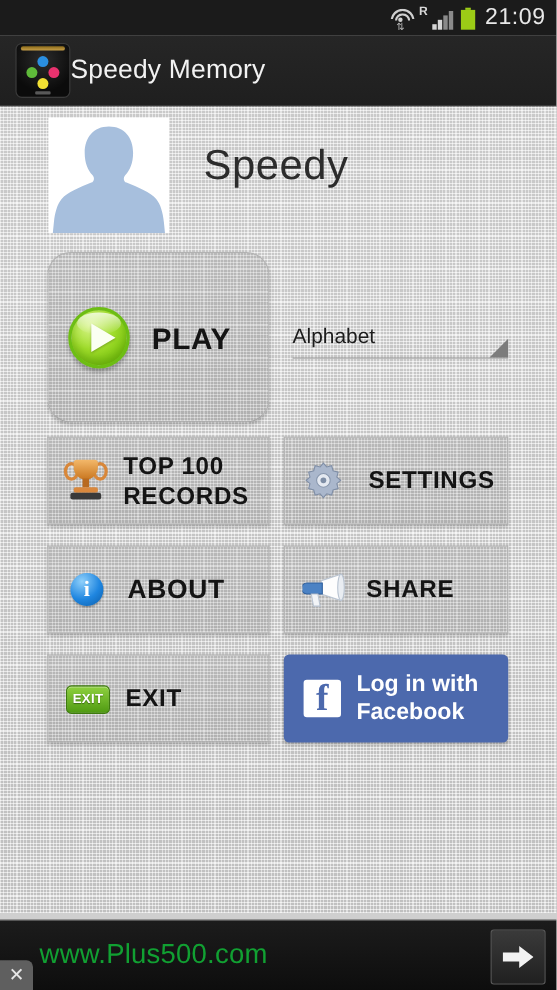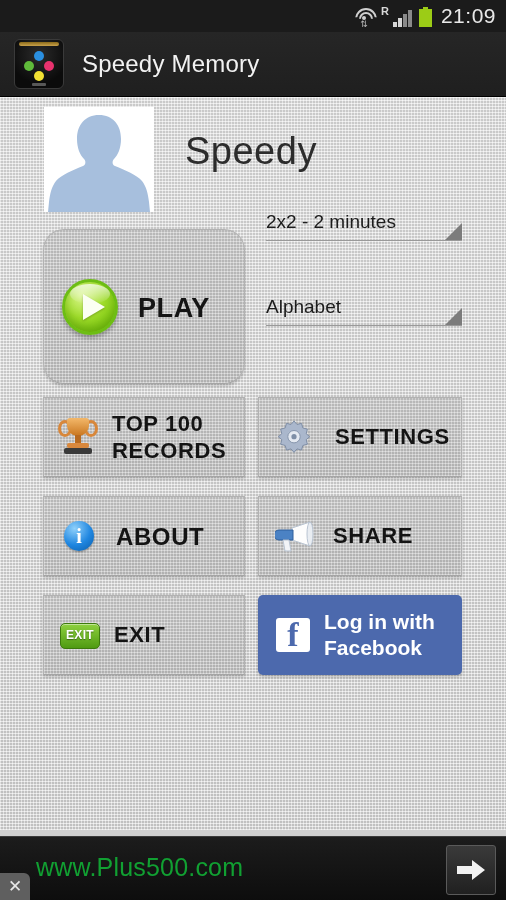--- a/index.html
+++ b/index.html
@@ -71,21 +71,21 @@
   .app-icon .d{position:absolute;border-radius:50%;}
   .app-icon .d.blue{left:19px;top:11px;width:10px;height:10px;background:#2a8fe0;}
   .app-icon .d.green{left:9px;top:21px;width:10px;height:10px;background:#5fba3a;}
   .app-icon .d.pink{left:29px;top:21px;width:10px;height:10px;background:#e8326e;}
   .app-icon .d.yellow{left:19px;top:31px;width:10px;height:10px;background:#f2e033;}
   .app-icon .foot{
     position:absolute;left:17px;bottom:2px;width:14px;height:3px;
     background:#6b6b6b;border-radius:1px;opacity:.8;
   }
   .app-title{
-    color:#f2f2f2;font-size:24px;margin-left:18px;font-weight:normal;
+    color:#f2f2f2;font-size:24px;font-weight:normal;
     letter-spacing:.2px;
   }
 
   
   .content{
     position:absolute;left:0;top:97px;width:506px;height:733px;
     background-color:#d2d2d2;
     background-image:
       repeating-linear-gradient(0deg, rgba(255,255,255,.55) 0 1px, rgba(0,0,0,.035) 1px 3px),
       repeating-linear-gradient(90deg, rgba(255,255,255,.5) 0 1px, rgba(0,0,0,.04) 1px 3px),
@@ -309,25 +309,20 @@
 
     <div class="panel" id="play-panel">
       <span class="play-icon">
         <span class="circ"></span>
           <span class="gloss"></span>
           <span class="tri"></span>
       </span>
       <span class="lbl" id="play-label">PLAY</span>
     </div>
 
-    <div class="spinner" id="spinner-mode">
-      <span class="val">2x2 - 2 minutes</span>
-      <span class="rule"></span>
-      <span class="tri"></span>
-    </div>
     <div class="spinner" id="spinner-deck">
       <span class="val">Alphabet</span>
       <span class="rule"></span>
       <span class="tri"></span>
     </div>
 
     <div class="panel" id="records-panel">
       <span class="pic" id="trophy-icon">
         <span class="h l"></span>
           <span class="h r"></span>

